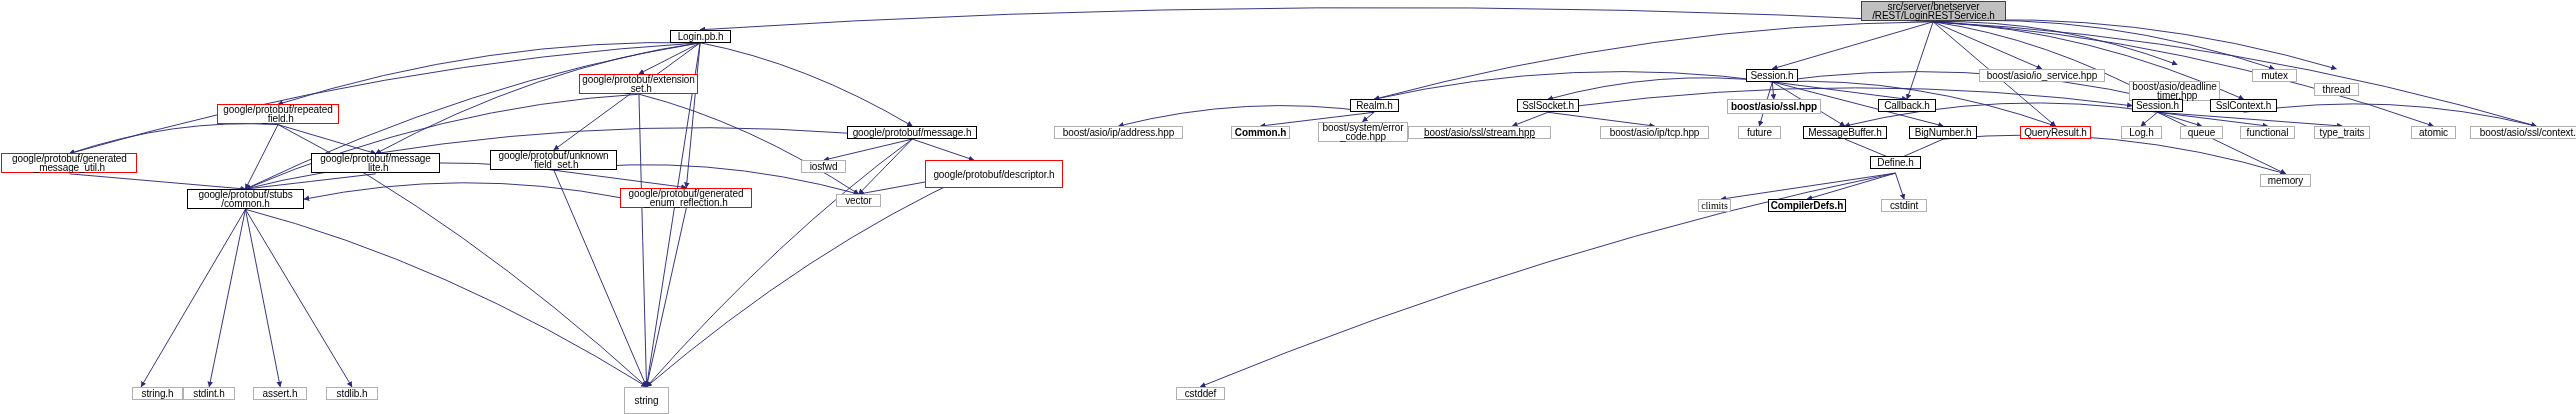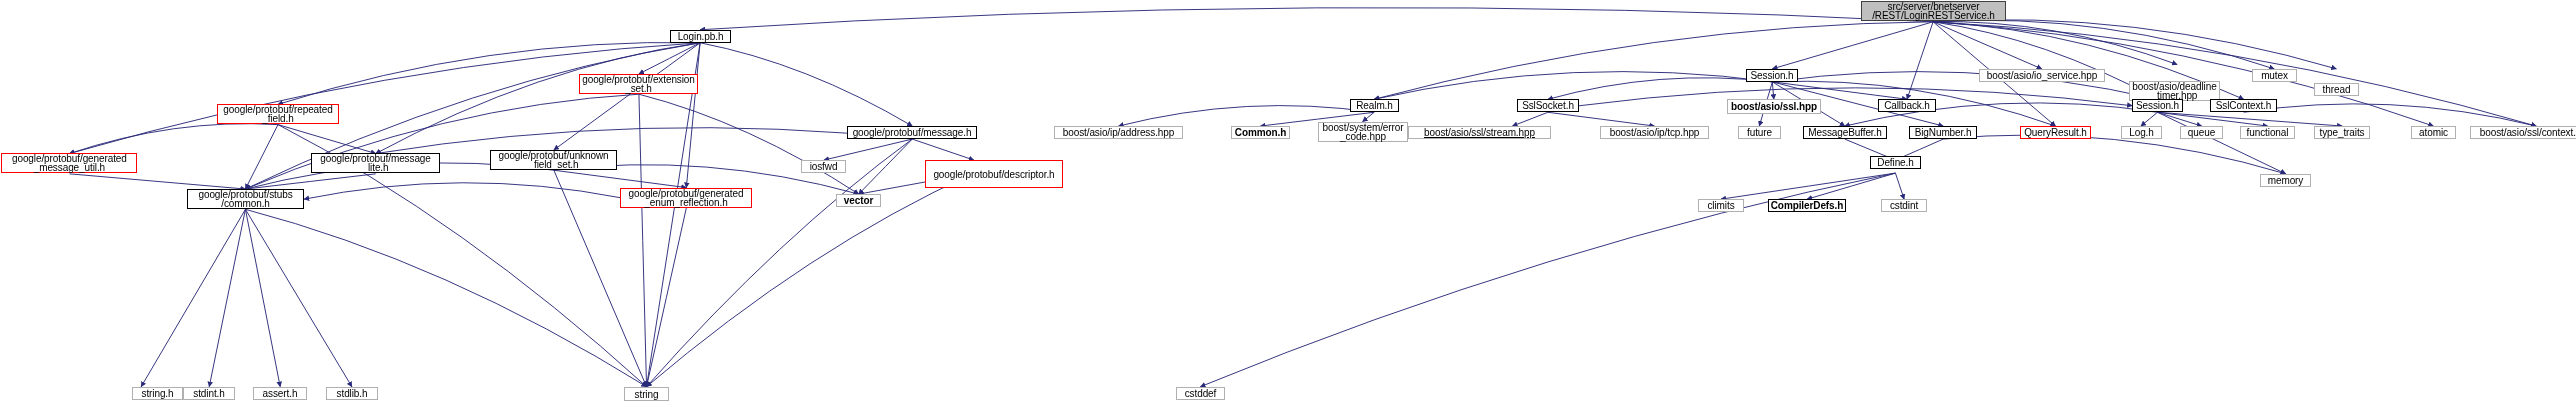--- a/index.html
+++ b/index.html
@@ -185,25 +185,25 @@
       <div class="node black" style="left: 490px; top: 150px; width: 127px; height: 20px;">google/protobuf/unknown
 _field_set.h</div>
       <div class="node red" style="left: 905px; top: 160px; width: 138px; height: 28px; margin-left: 20px;">google/protobuf/descriptor.h</div>
       <div class="node grey" style="left: 801px; top: 160px; width: 45px; height: 13px;">iosfwd</div>
       <div class="node black" style="left: 1870px; top: 156px; width: 51px; height: 13px;">Define.h</div>
       <div class="node grey" style="left: 2260px; top: 174px; width: 51px; height: 13px;">memory</div>
       <div class="node black" style="left: 187px; top: 189px; width: 117px; height: 20px;">google/protobuf/stubs
 /common.h</div>
       <div class="node red" style="left: 620px; top: 188px; width: 132px; height: 20px;">google/protobuf/generated
 _enum_reflection.h</div>
-      <div class="node grey" style="left: 1698px; top: 199px; width: 46px; height: 13px;">climits</div>
+      <div class="node grey" style="left: 1698px; top: 199px; width: 33px; height: 13px; font-family: Liberation Serif, serif;">climits</div>
       <div class="node black" style="left: 1768px; top: 199px; width: 78px; height: 13px; font-weight: bold;">CompilerDefs.h</div>
       <div class="node grey" style="left: 1881px; top: 199px; width: 46px; height: 13px;">cstdint</div>
-      <div class="node grey" style="left: 836px; top: 194px; width: 45px; height: 13px; font-weight: bold;">vector</div>
+      <div class="node grey" style="left: 836px; top: 194px; width: 45px; height: 13px;">vector</div>
       <div class="node grey" style="left: 116px; top: 387px; width: 51px; height: 13px; margin-left: 16px;">string.h</div>
       <div class="node grey" style="left: 183px; top: 387px; width: 52px; height: 13px;">stdint.h</div>
       <div class="node grey" style="left: 253px; top: 387px; width: 54px; height: 13px;">assert.h</div>
       <div class="node grey" style="left: 326px; top: 387px; width: 52px; height: 13px;">stdlib.h</div>
-      <div class="node grey" style="left: 624px; top: 387px; width: 45px; height: 14px;">string</div>
+      <div class="node grey" style="left: 624px; top: 387px; width: 45px; height: 27px;">string</div>
       <div class="node grey" style="left: 1176px; top: 387px; width: 49px; height: 13px;">cstddef</div>
     </div>
 </div>
 
 
 </body></html>

